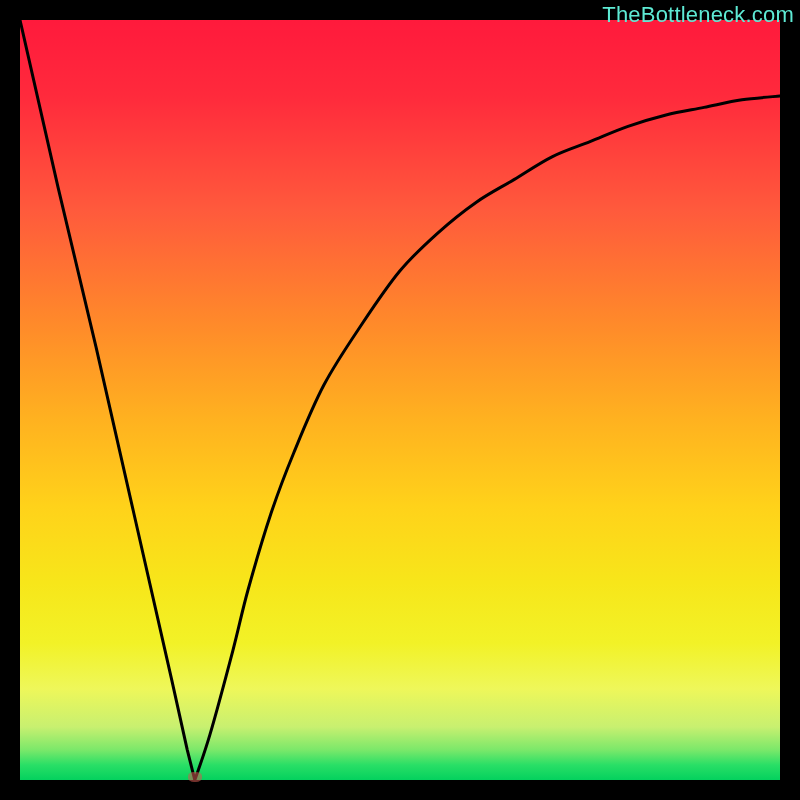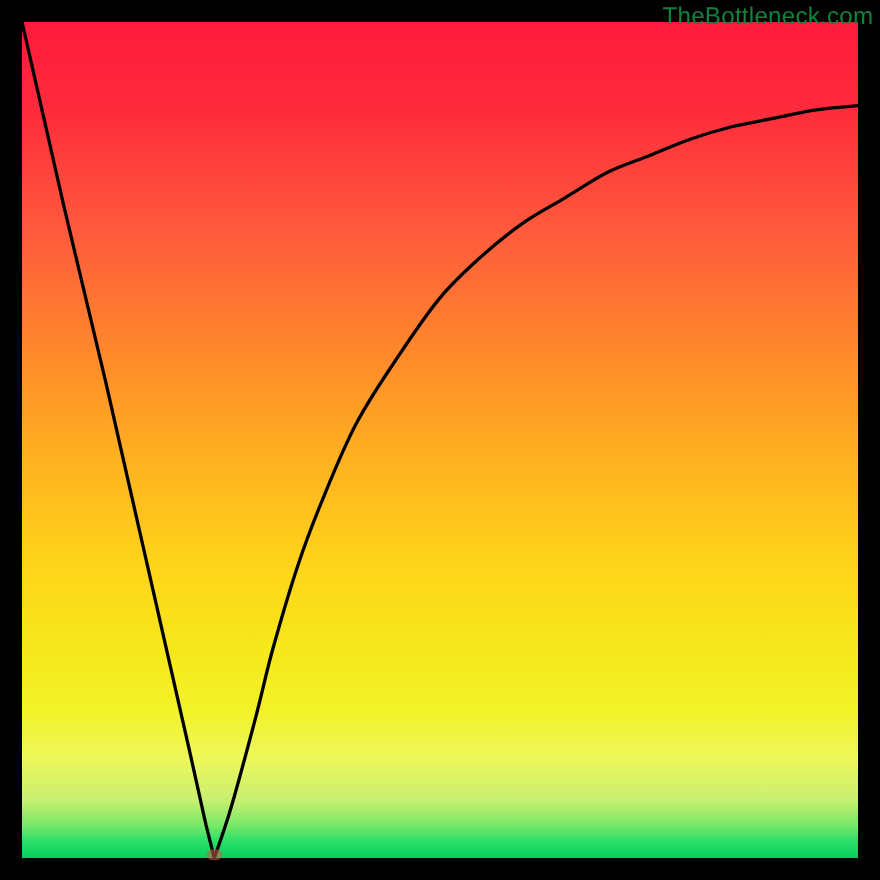--- a/index.html
+++ b/index.html
@@ -38,21 +38,21 @@
       #c8f070 93%,
       #7ce86a 96%,
       #2adf66 98%,
       #04d15e 100%
     );
   }
   .watermark {
     position: absolute;
     top: 2px;
     right: 6px;
-    color: #15803d;
+    color: #5eead4;
     font-size: 22px;
     font-weight: 500;
     letter-spacing: 0.2px;
     user-select: none;
   }
   svg.curve {
     position: absolute;
     left: 20px;
     top: 20px;
     width: 760px;

